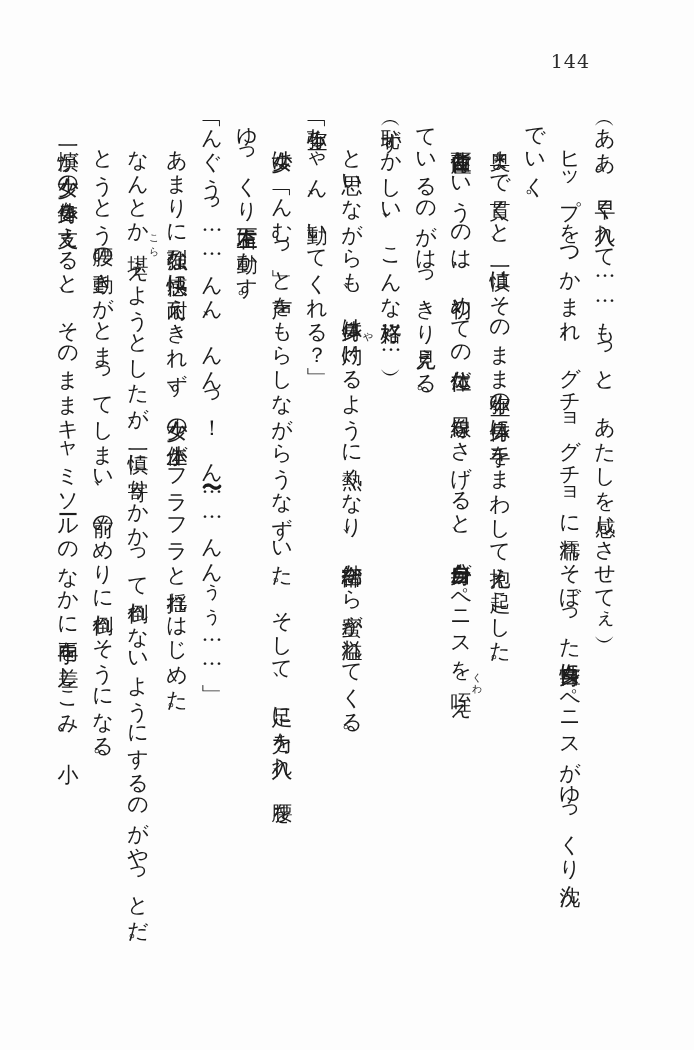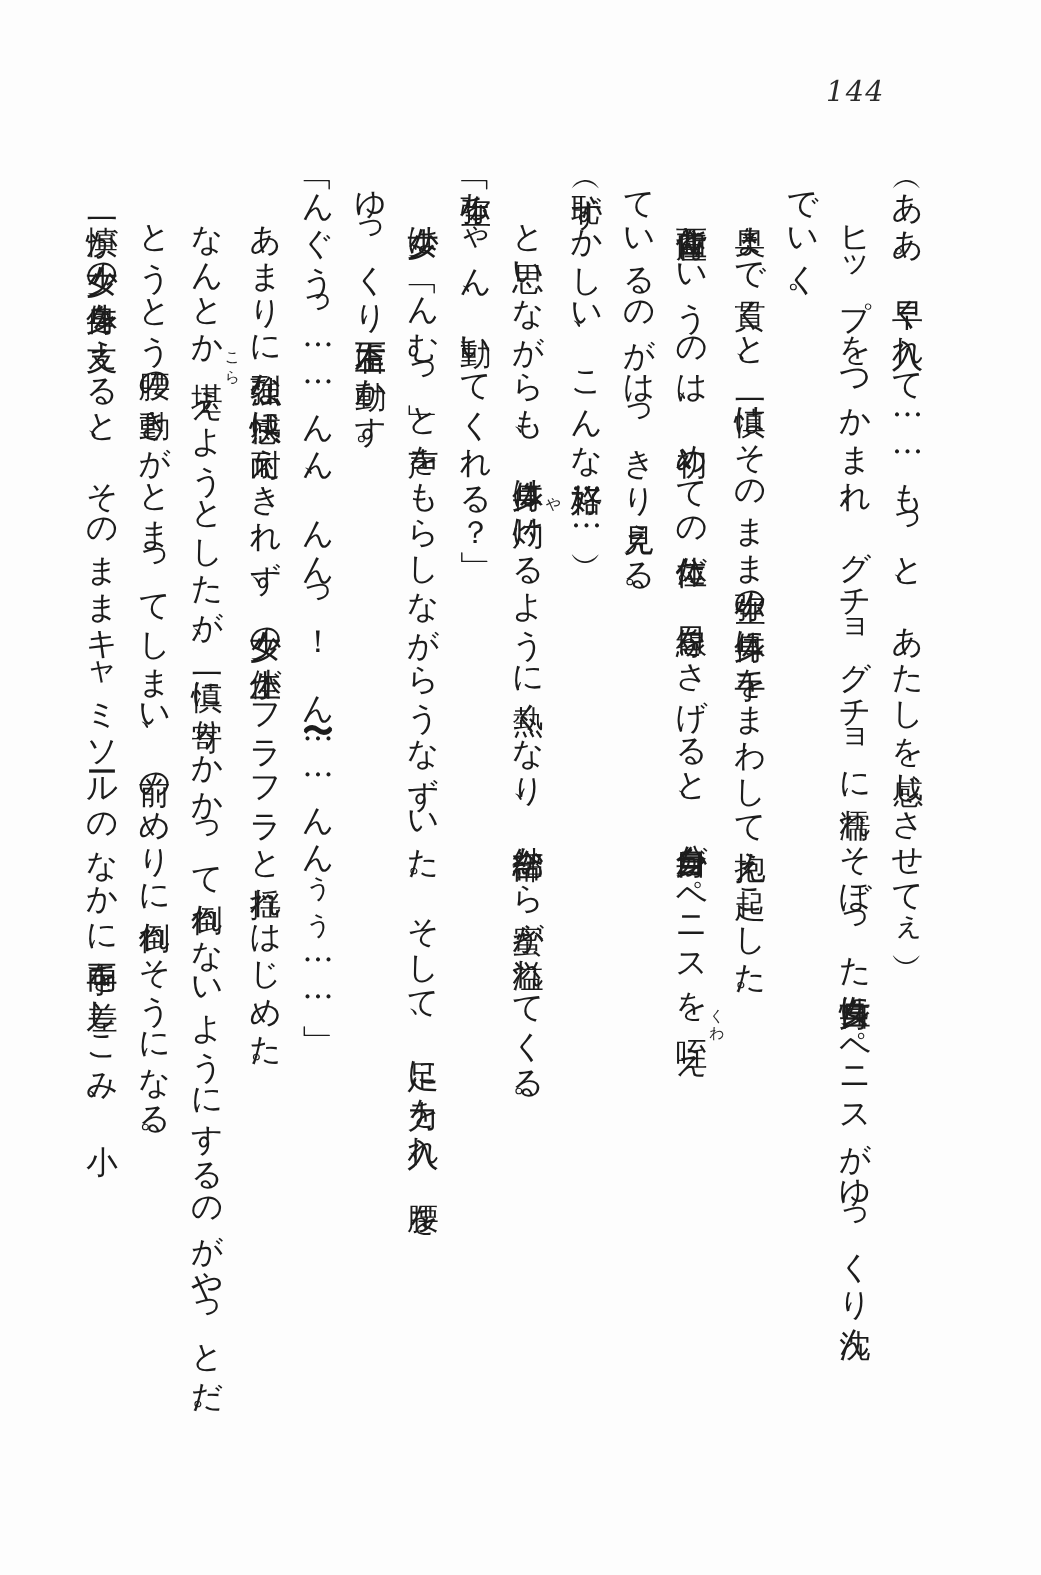--- a/index.html
+++ b/index.html
@@ -13,21 +13,20 @@
     height: 1050px;
     background: #fdfdfd;
     overflow: hidden;
     font-family: "DejaVu Serif", "Liberation Serif", serif;
   }
   .page-number {
     position: absolute;
     top: 50px;
     right: 104px;
     font-size: 19px;
-    font-style: italic;
     letter-spacing: 1px;
     color: #2b2b2b;
   }
   .text-body {
     position: absolute;
     top: 113px;
     right: 72px;
     height: 852px;
     writing-mode: vertical-rl;
     -webkit-writing-mode: vertical-rl;

